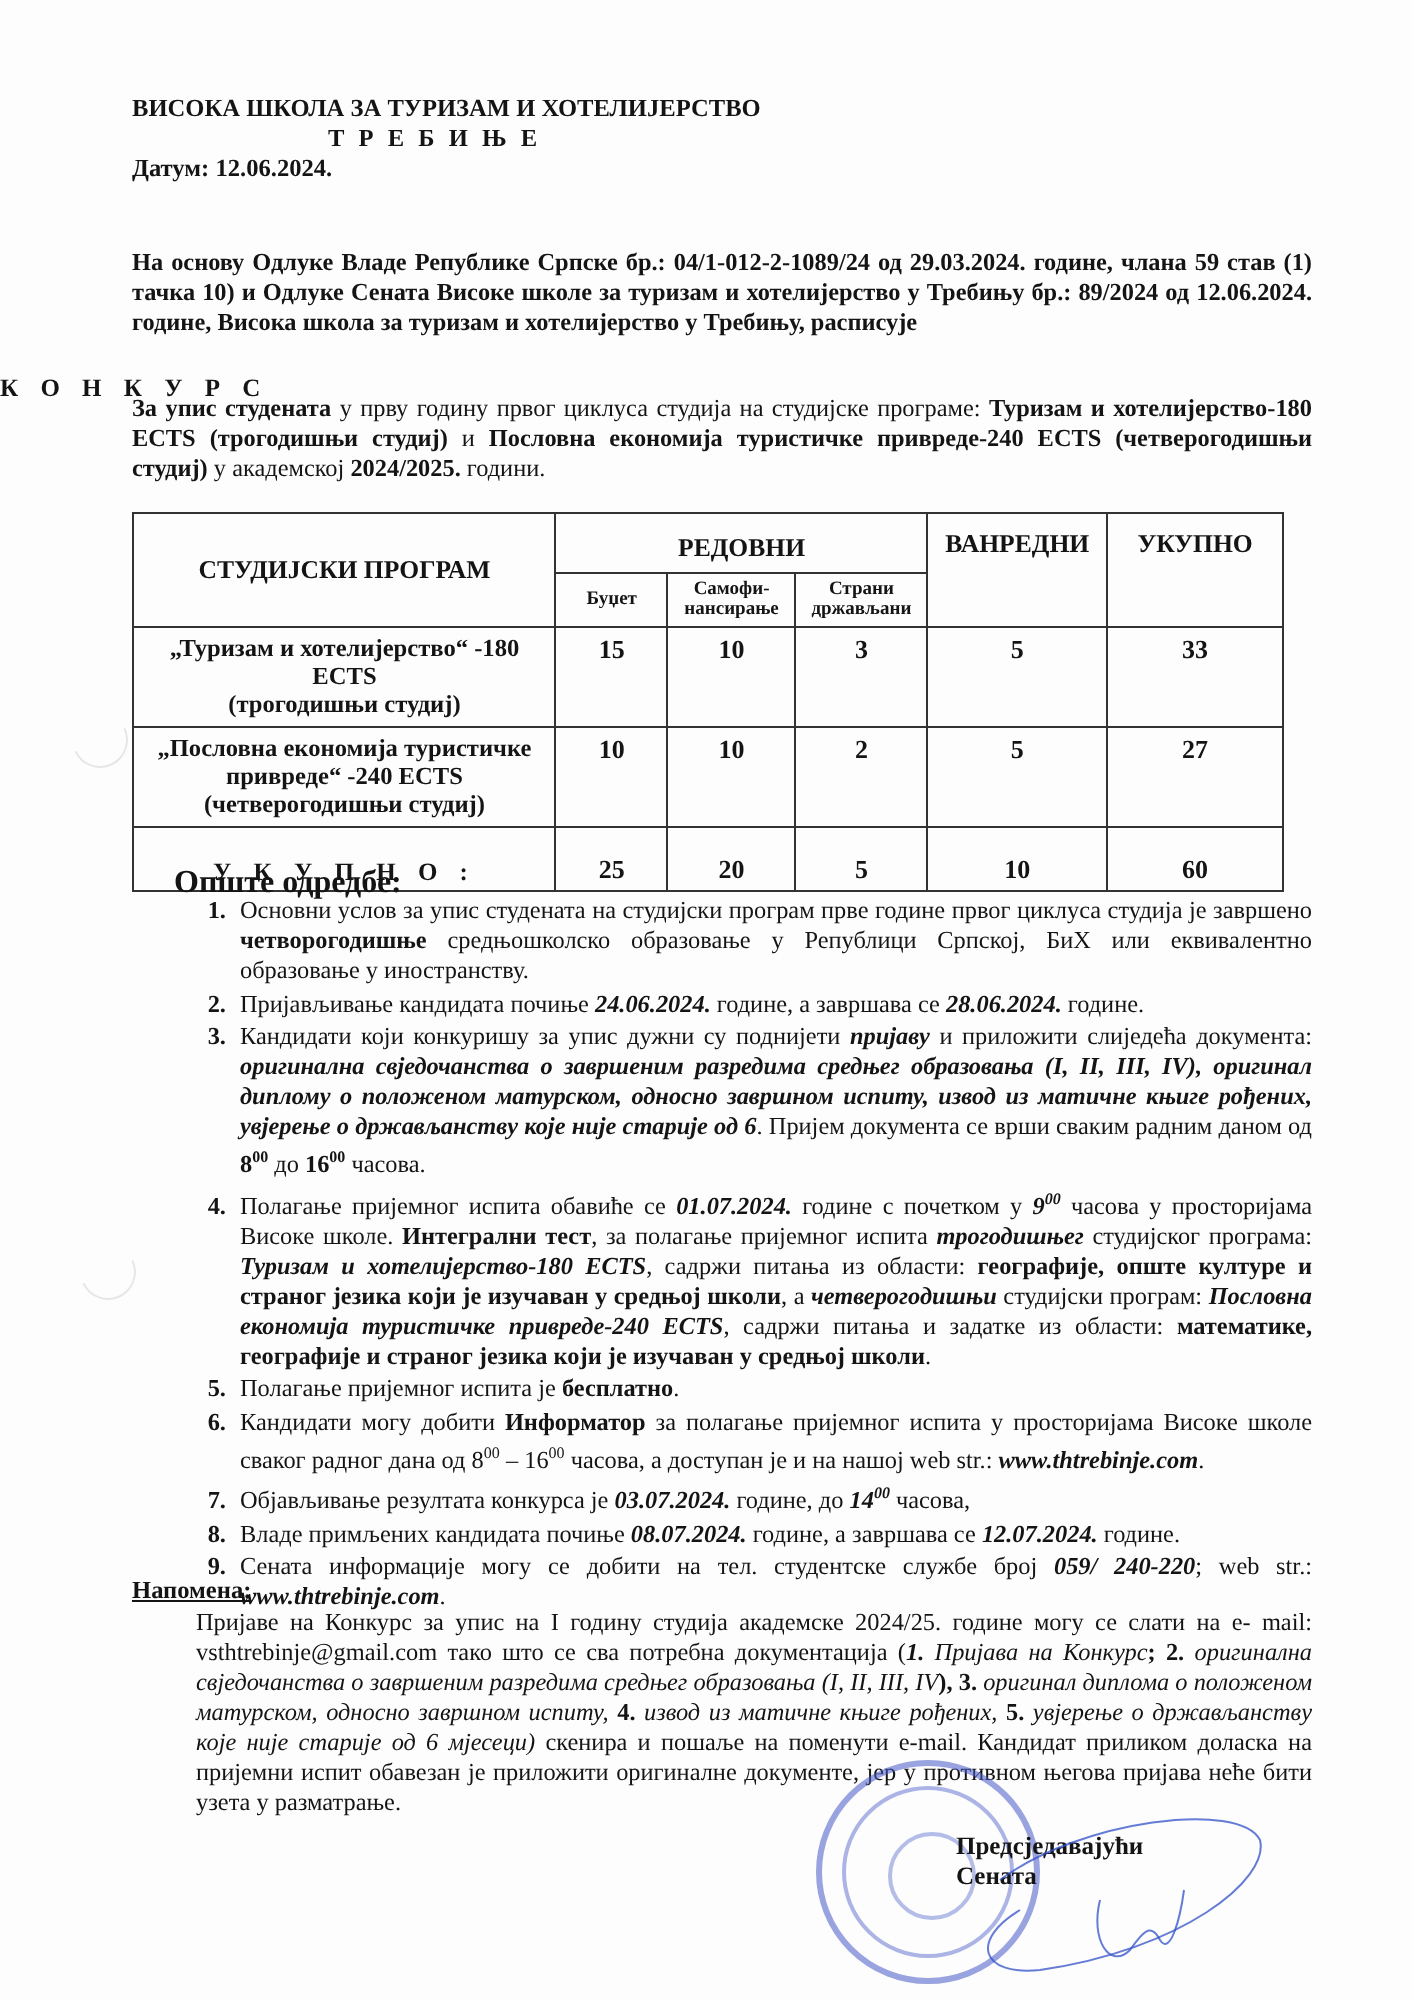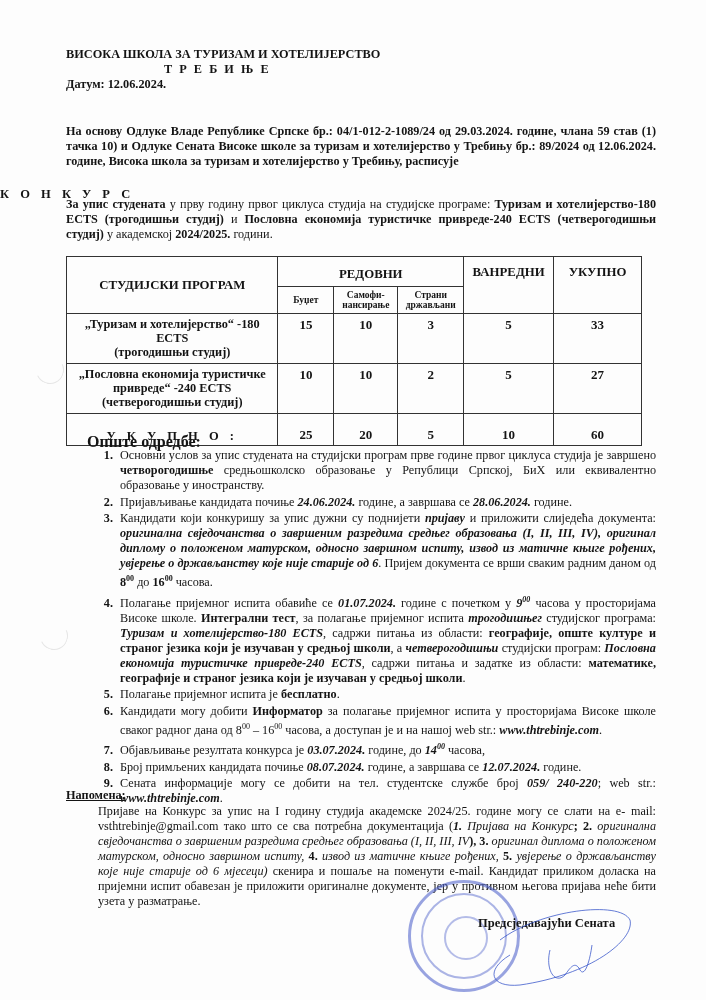--- a/index.html
+++ b/index.html
@@ -1,20 +1,20 @@
 <!DOCTYPE html>
 <html><head>
 <meta charset="utf-8">
 <style>
   html, body { margin: 0; padding: 0; background: #fdfdfd; }
   body {
     width: 706px; height: 1000px; position: relative; overflow: hidden;
     font-family: "Liberation Serif", serif; color: #141414;
   }
-  .page { position: absolute; left: 0; top: 0; width: 611px; height: 1000px; padding-left: 24px; }
+  .page { position: absolute; left: 0; top: 0; width: 611px; height: 1000px; }
   .hdr { position: absolute; left: 66px; top: 47px; font-weight: bold; font-size: 12.3px; line-height: 15px; }
   .hdr .l2 { padding-left: 98px; letter-spacing: 2px; }
   .intro { position: absolute; left: 66px; top: 124px; width: 590px; font-size: 12.2px; line-height: 15px; text-align: justify; font-weight: bold; }
   .title { position: absolute; left: 0; width: 706px; top: 187px; text-align: left; font-weight: bold; font-size: 12.5px; letter-spacing: 4px; }
   .lead { position: absolute; left: 66px; top: 197px; width: 590px; font-size: 12.2px; line-height: 15px; text-align: justify; }
   table.t { position: absolute; left: 66px; top: 256px; width: 576px; border-collapse: collapse; font-size: 12px; }
   .t td, .t th { border: 1px solid #333; text-align: center; vertical-align: top; font-weight: bold; padding: 2px 2px; }
   .t th.big { font-size: 12.8px; vertical-align: middle; line-height: 15px; }
   .t th.sub { font-size: 9.5px; line-height: 10px; vertical-align: middle; padding: 1px 1px; }
   .t td.prog { font-size: 12.3px; line-height: 14px; padding-top: 3px; }
@@ -119,21 +119,21 @@
   <div class="gen">Опште одредбе:</div>
 
   <ol class="prov">
     <li><span>Основни услов за упис студената на студијски програм прве године првог циклуса студија је завршено </span><b>четворогодишње</b><span> средњошколско образовање у Републици Српској, БиХ или еквивалентно образовање у иностранству.</span></li>
     <li><span>Пријављивање кандидата почиње </span><b><i>24.06.2024.</i></b><span> године, а завршава се </span><b><i>28.06.2024.</i></b><span> године.</span></li>
     <li><span>Кандидати који конкуришу за упис дужни су поднијети </span><b><i>пријаву</i></b><span> и приложити слиједећа документа: </span><b><i>оригинална свједочанства о завршеним разредима средњег образовања (I, II, III, IV), оригинал диплому о положеном матурском, односно завршном испиту, извод из матичне књиге рођених, увјерење о држављанству које није старије од 6</i></b><span>. Пријем документа се врши сваким радним даном од </span><b>8</b><b><sup>00</sup></b><span> до </span><b>16</b><b><sup>00</sup></b><span> часова.</span></li>
     <li><span>Полагање пријемног испита обавиће се </span><b><i>01.07.2024.</i></b><span> године с почетком у </span><b><i>9</i></b><b><i><sup>00</sup></i></b><span> часова у просторијама Високе школе. </span><b>Интегрални тест</b><span>, за полагање пријемног испита </span><b><i>трогодишњег</i></b><span> студијског програма: </span><b><i>Туризам и хотелијерство-180 ECTS</i></b><span>,   садржи питања из области: </span><b>географије, опште културе и страног језика који је изучаван у средњој школи</b><span>, а </span><b><i>четверогодишњи</i></b><span> студијски програм: </span><b><i>Пословна економија туристичке привреде-240 ECTS</i></b><span>, садржи питања и задатке из области: </span><b>математике, географије и страног језика који је изучаван у средњој школи</b><span>.</span></li>
     <li><span>Полагање пријемног испита је </span><b>бесплатно</b><span>.</span></li>
     <li><span>Кандидати могу добити </span><b>Информатор</b><span> за полагање пријемног испита у просторијама Високе школе сваког радног дана од 8</span><sup>00</sup><span> – 16</span><sup>00</sup><span> часова, а доступан је и на нашој web str.: </span><b><i>www.thtrebinje.com</i></b><span>.</span></li>
     <li><span>Објављивање резултата конкурса је </span><b><i>03.07.2024.</i></b><span> године, до </span><b><i>14</i></b><b><i><sup>00</sup></i></b><span> часова,</span></li>
-    <li><span>Број примљених кандидата почиње </span><b><i>08.07.2024.</i></b><span> године, а завршава се </span><b><i>12.07.2024.</i></b><span> године.</span></li>
+    <li><span>Владе примљених кандидата почиње </span><b><i>08.07.2024.</i></b><span> године, а завршава се </span><b><i>12.07.2024.</i></b><span> године.</span></li>
     <li><span>Сената информације могу се добити на тел. студентске службе број </span><b><i>059/ 240-220</i></b><span>; web str.: </span><b><i>www.thtrebinje.com</i></b><span>.</span></li>
   </ol>
 
   <div class="note-h">Напомена:</div>
   <div class="note"><span>Пријаве на Конкурс за упис на I годину студија академске 2024/25. године могу се слати на е- mail: vsthtrebinje@gmail.com тако што се сва потребна документација (</span><b><i>1.</i></b><i> Пријава на Конкурс</i><b>; 2.</b><i> оригинална свједочанства о завршеним разредима средњег образовања (I, II, III, IV</i><b>), 3.</b><i>  оригинал диплома о положеном матурском, односно завршном испиту, </i><b>4.</b><i>  извод из матичне књиге рођених, </i><b>5.</b><i> увјерење о држављанству које није старије од 6 мјесеци)</i><span> скенира и пошаље на поменути е-mail. Кандидат приликом доласка на пријемни испит обавезан је приложити оригиналне документе, јер у противном његова пријава неће бити узета у разматрање.</span></div>
 
   <div class="stamp"></div>
   <div class="sig-label">Предсједавајући Сената</div>
   <svg class="signature" viewBox="0 0 160 90">
     <path d="M20 40 C 60 10, 140 0, 150 20 C 155 40, 110 75, 40 85 C 10 88, 5 70, 30 55" fill="none" stroke="rgba(50,80,200,0.75)" stroke-width="1"></path>

